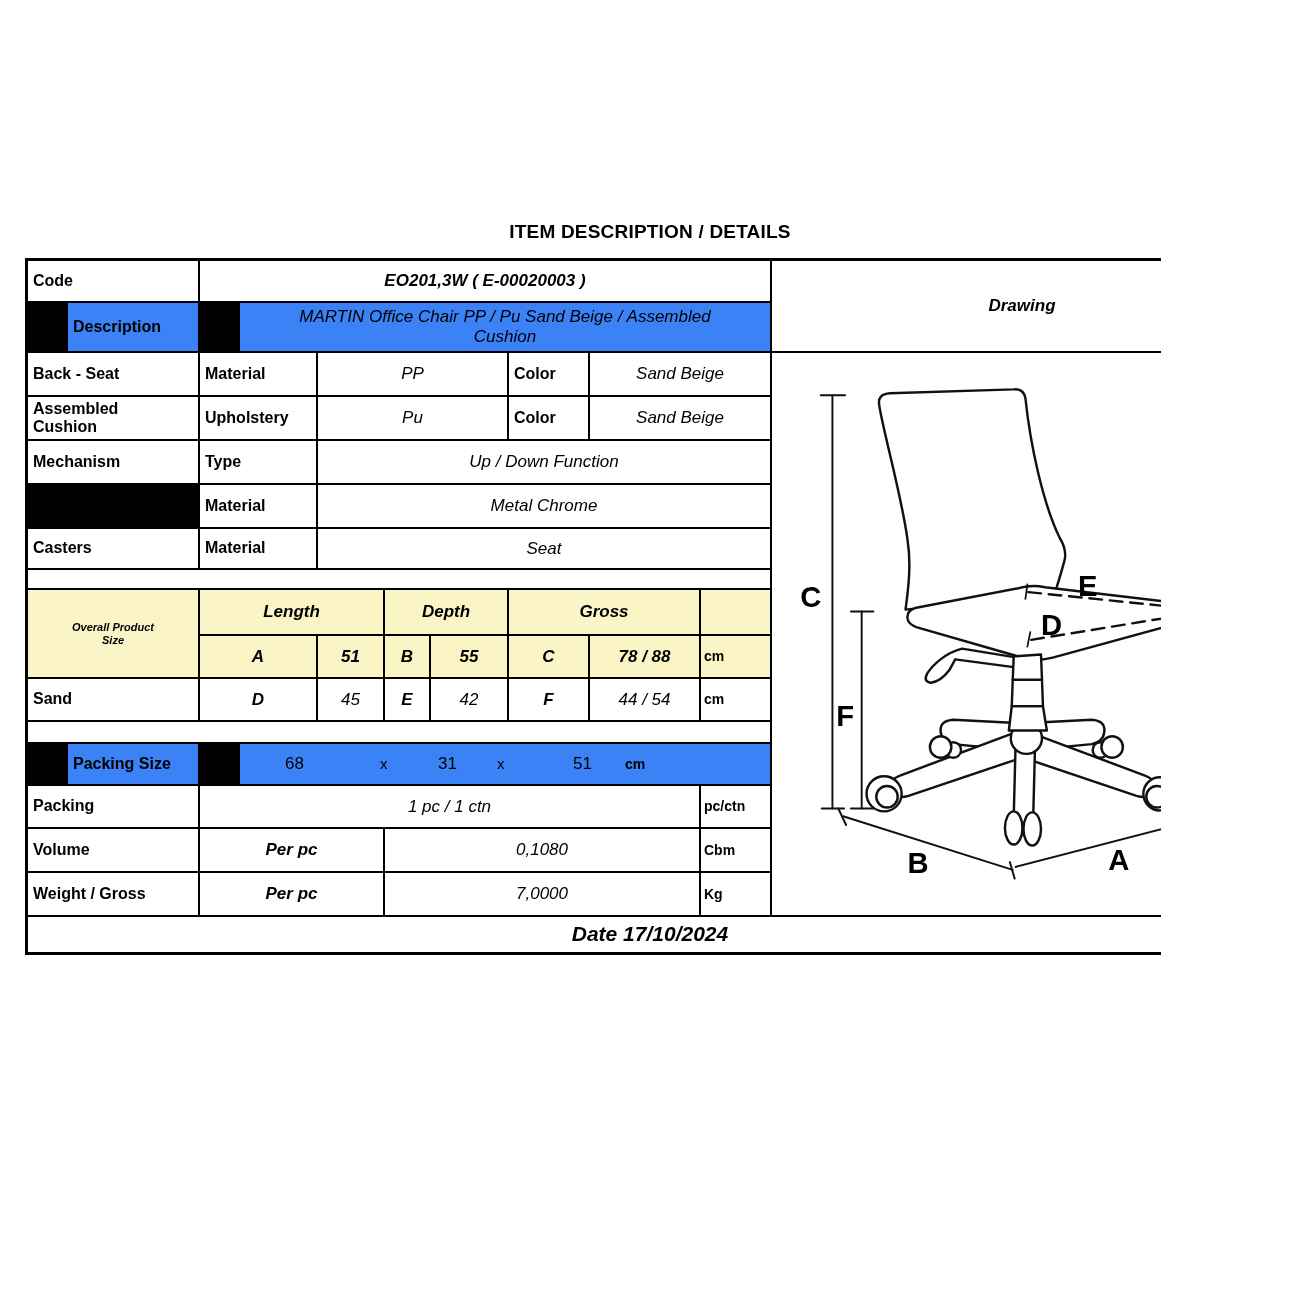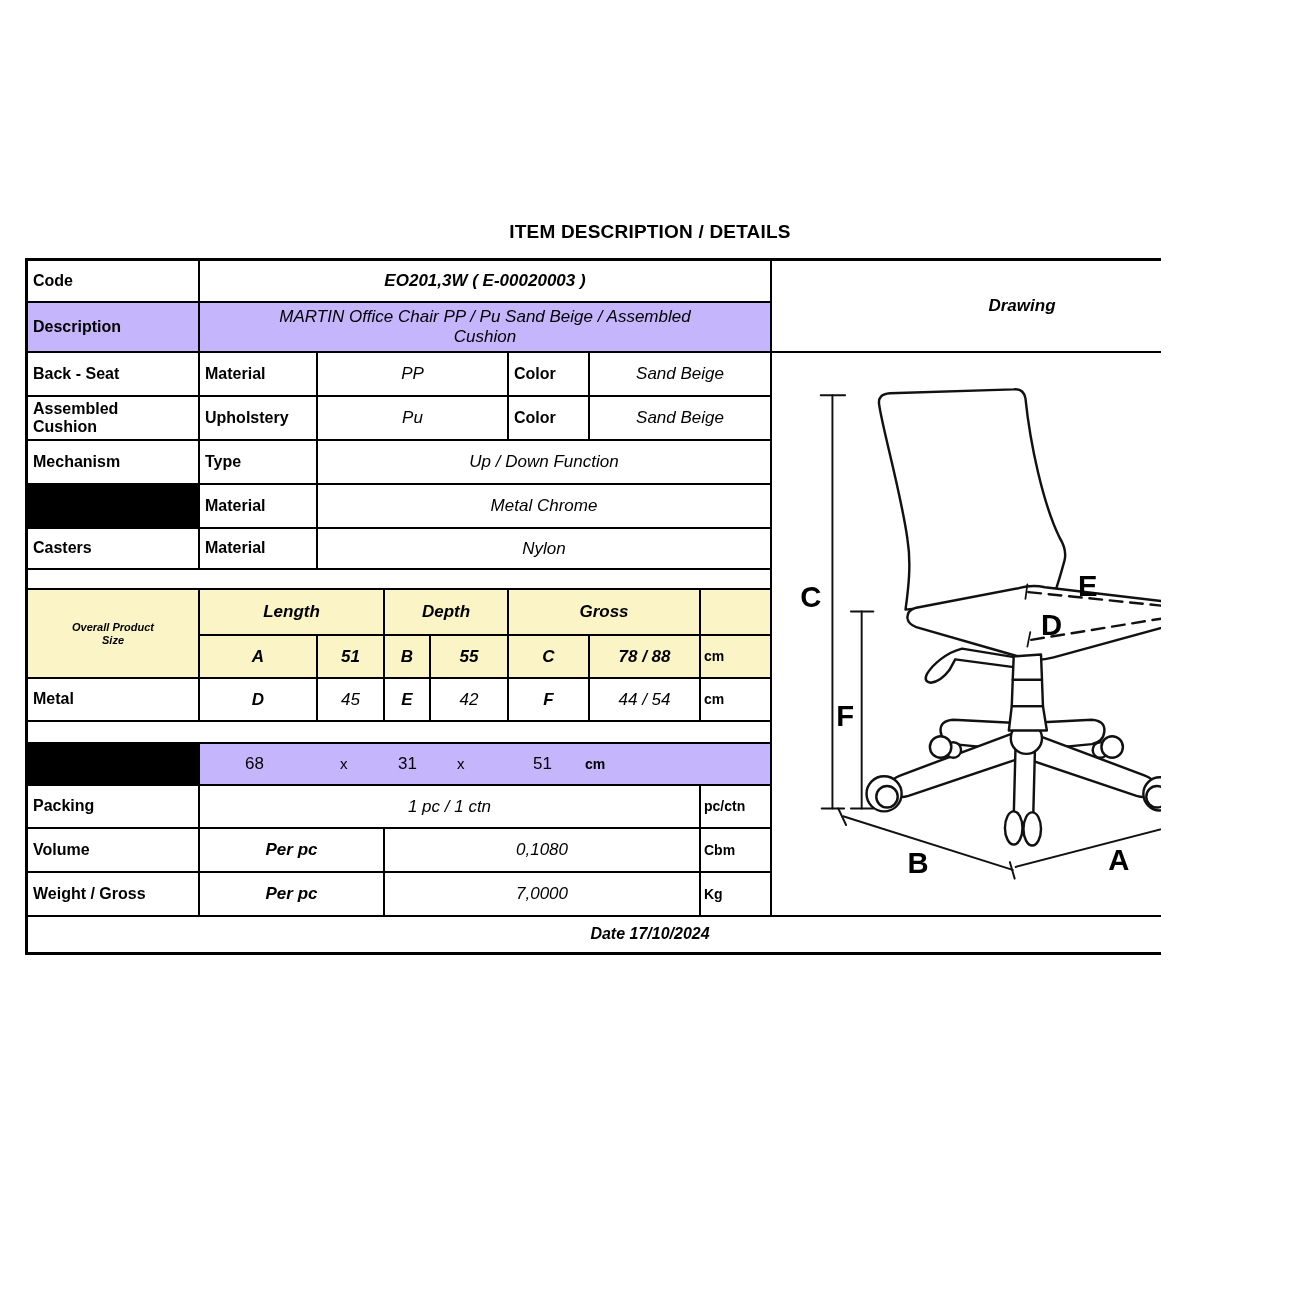--- a/index.html
+++ b/index.html
@@ -8,21 +8,21 @@
   .title{position:absolute;top:221px;left:0;width:1300px;text-align:center;
          font-size:19px;font-weight:bold;letter-spacing:.2px;}
   .spec-table{position:absolute;left:25px;top:258px;display:grid;
       grid-template-columns:170px 116px 65px 44px 76px 79px 109px 69px 500px;
       grid-template-rows:40px 48px 42px 42px 42px 42px 39px 18px 44px 41px 41px 20px 40px 41px 42px 42px 35px;
       gap:2px;background:#000;border:3px solid #000;}
   .c{background:#fff;display:flex;align-items:center;font-size:17px;line-height:1.15;}
   .lbl{font-weight:bold;font-size:16px;padding-left:5px;justify-content:flex-start;text-align:left;}
   .ctr{justify-content:center;text-align:center;font-style:italic;}
   .b{font-weight:bold;}
-  .gray{background:#c4b5fd;}
+  .gray{background:#3b82f6;margin-left:40px;}
   .yellow{background:#faf4c6;}
   .unit{font-weight:bold;font-size:14px;padding-left:3px;justify-content:flex-start;}
   .pre{white-space:pre-line;}
   .packcell{position:relative;}
   .packcell span{position:absolute;top:50%;transform:translateY(-50%);}
   .ps1{left:45px;}  .psx1{left:140px;font-size:15px;}
   .ps2{left:198px;} .psx2{left:257px;font-size:15px;}
   .ps3{left:333px;} .psu{left:385px;font-weight:bold;font-size:14px;}
   .drawcell{padding:0;align-items:stretch;}
   .drawcell svg{width:100%;height:100%;display:block;}
@@ -146,50 +146,51 @@
 
     <div class="c lbl" style="grid-row:5;grid-column:1">Mechanism</div>
     <div class="c lbl" style="grid-row:5;grid-column:2">Type</div>
     <div class="c ctr" style="grid-row:5;grid-column:3/span 6">Up / Down Function</div>
 
     <div class="c lbl" style="grid-row:6;grid-column:2">Material</div>
     <div class="c ctr" style="grid-row:6;grid-column:3/span 6">Metal Chrome</div>
 
     <div class="c lbl" style="grid-row:7;grid-column:1">Casters</div>
     <div class="c lbl" style="grid-row:7;grid-column:2">Material</div>
-    <div class="c ctr" style="grid-row:7;grid-column:3/span 6">Nylon</div>
+    <div class="c ctr" style="grid-row:7;grid-column:3/span 6">Seat</div>
 
     <div class="c" style="grid-row:8;grid-column:1/span 8"></div>
 
     <div class="c ctr yellow b pre" style="grid-row:9/span 2;grid-column:1;font-size:11px">Overall Product
 Size</div>
     <div class="c ctr yellow b" style="grid-row:9;grid-column:2/span 2">Length</div>
     <div class="c ctr yellow b" style="grid-row:9;grid-column:4/span 2">Depth</div>
     <div class="c ctr yellow b" style="grid-row:9;grid-column:6/span 2">Gross</div>
     <div class="c yellow" style="grid-row:9;grid-column:8"></div>
 
     <div class="c ctr yellow b" style="grid-row:10;grid-column:2">A</div>
     <div class="c ctr yellow b" style="grid-row:10;grid-column:3">51</div>
     <div class="c ctr yellow b" style="grid-row:10;grid-column:4">B</div>
     <div class="c ctr yellow b" style="grid-row:10;grid-column:5">55</div>
     <div class="c ctr yellow b" style="grid-row:10;grid-column:6">C</div>
     <div class="c ctr yellow b" style="grid-row:10;grid-column:7">78 / 88</div>
     <div class="c unit yellow" style="grid-row:10;grid-column:8">cm</div>
 
-    <div class="c lbl" style="grid-row:11;grid-column:1">Metal</div>
+    <div class="c lbl" style="grid-row:11;grid-column:1">Sand</div>
     <div class="c ctr b" style="grid-row:11;grid-column:2">D</div>
     <div class="c ctr" style="grid-row:11;grid-column:3">45</div>
     <div class="c ctr b" style="grid-row:11;grid-column:4">E</div>
     <div class="c ctr" style="grid-row:11;grid-column:5">42</div>
     <div class="c ctr b" style="grid-row:11;grid-column:6">F</div>
     <div class="c ctr" style="grid-row:11;grid-column:7">44 / 54</div>
     <div class="c unit" style="grid-row:11;grid-column:8">cm</div>
 
     <div class="c" style="grid-row:12;grid-column:1/span 8"></div>
 
+    <div class="c lbl gray" style="grid-row:13;grid-column:1">Packing Size</div>
     <div class="c gray packcell" style="grid-row:13;grid-column:2/span 7">
       <span class="ps1">68</span>
       <span class="psx1">x</span>
       <span class="ps2">31</span>
       <span class="psx2">x</span>
       <span class="ps3">51</span>
       <span class="psu">cm</span>
     </div>
 
     <div class="c lbl" style="grid-row:14;grid-column:1">Packing</div>
@@ -199,16 +200,16 @@
     <div class="c lbl" style="grid-row:15;grid-column:1">Volume</div>
     <div class="c ctr b" style="grid-row:15;grid-column:2/span 2">Per pc</div>
     <div class="c ctr" style="grid-row:15;grid-column:4/span 4">0,1080</div>
     <div class="c unit" style="grid-row:15;grid-column:8">Cbm</div>
 
     <div class="c lbl" style="grid-row:16;grid-column:1">Weight / Gross</div>
     <div class="c ctr b" style="grid-row:16;grid-column:2/span 2">Per pc</div>
     <div class="c ctr" style="grid-row:16;grid-column:4/span 4">7,0000</div>
     <div class="c unit" style="grid-row:16;grid-column:8">Kg</div>
 
-    <div class="c ctr b" style="grid-row:17;grid-column:1/span 9;font-size:16px">Date 17/10/2024</div>
+    <div class="c ctr b" style="grid-row:17;grid-column:1/span 9;font-size:21px">Date 17/10/2024</div>
 
   </div>
 </div>
 
 </body></html>

